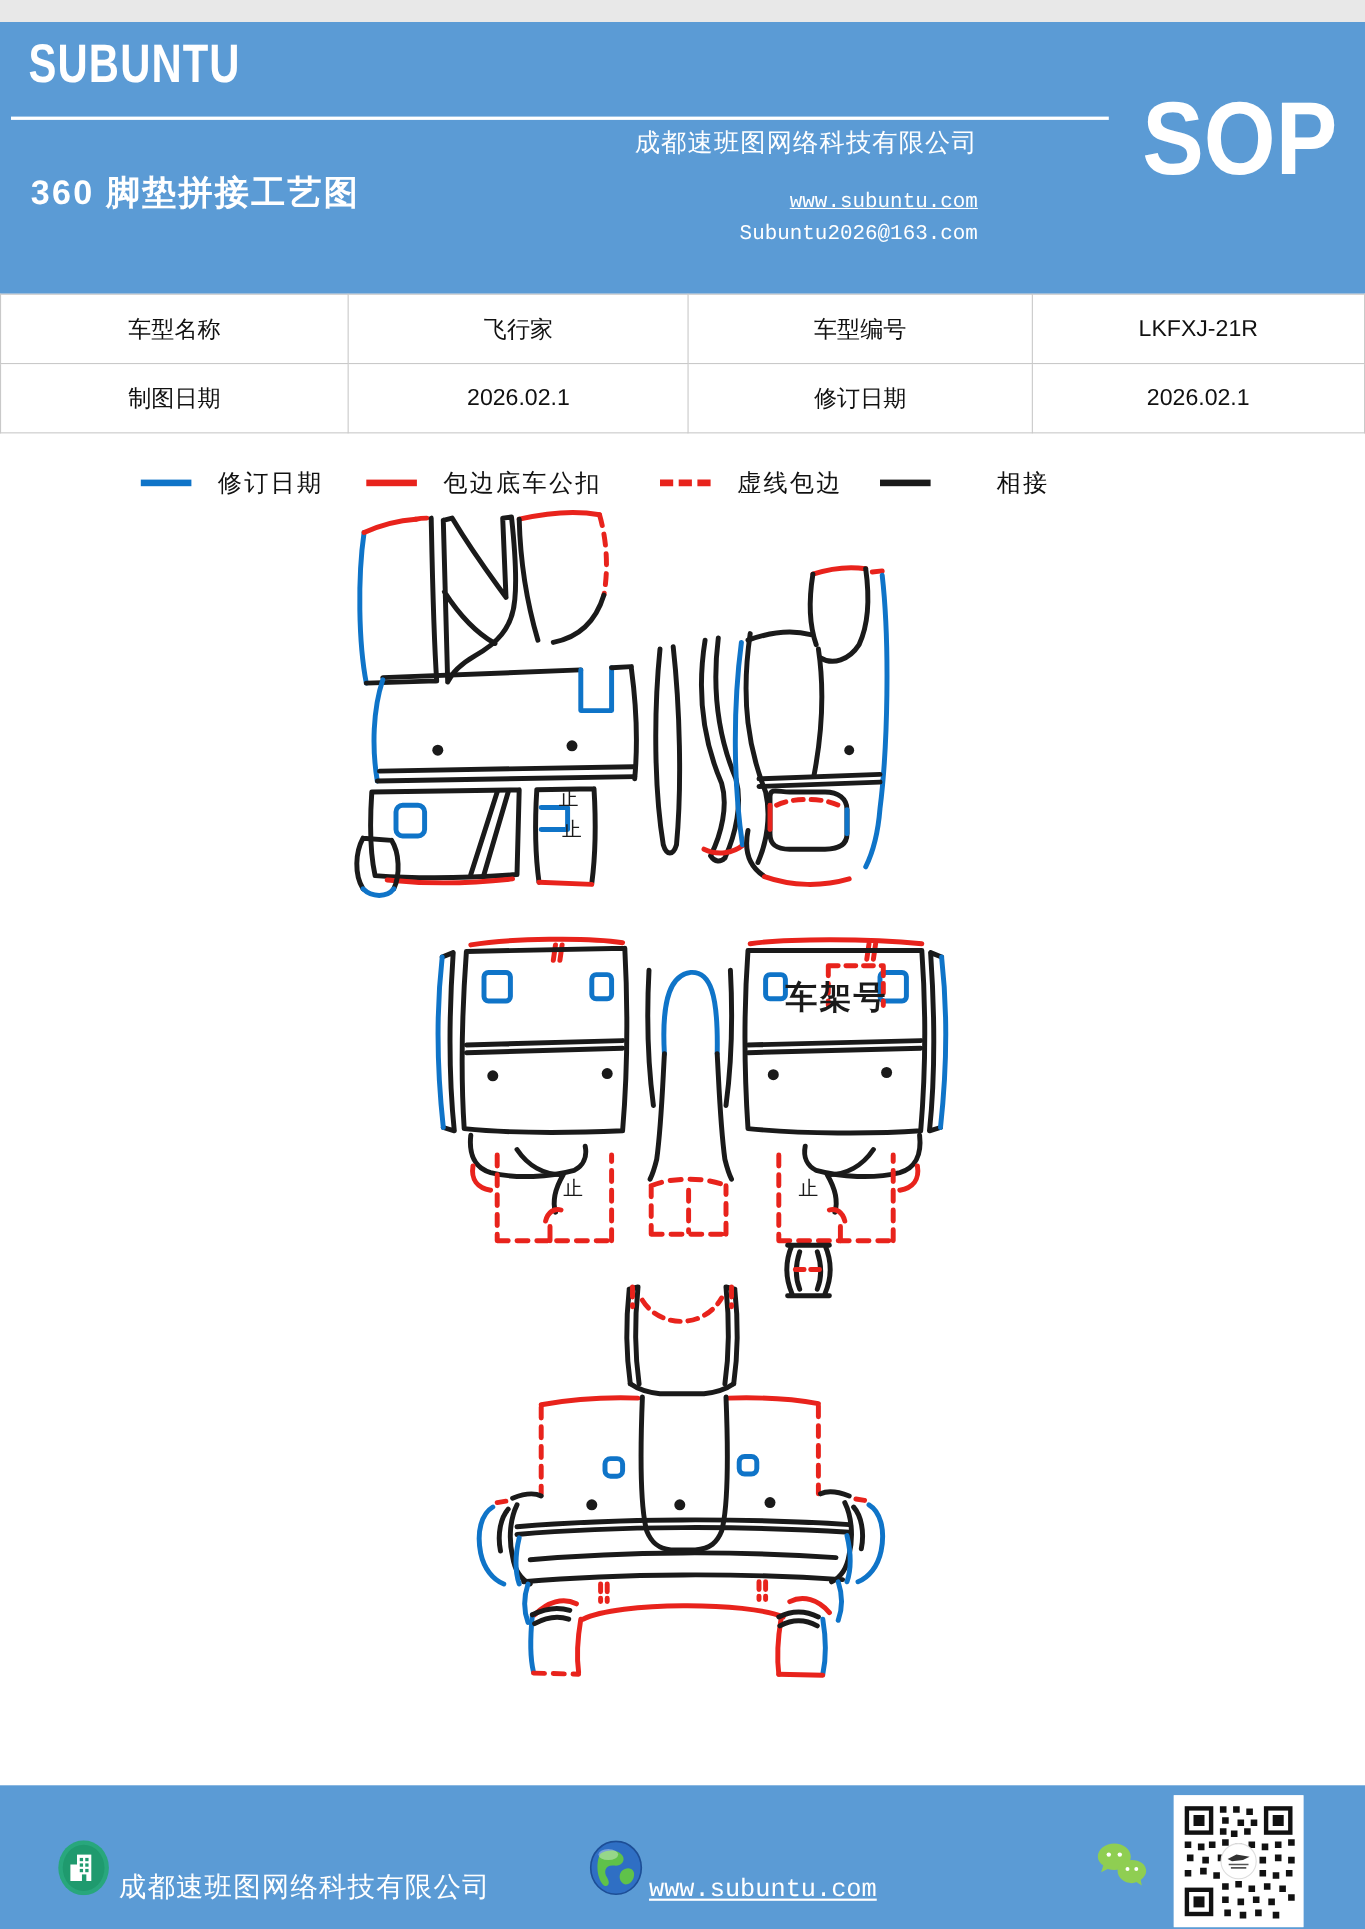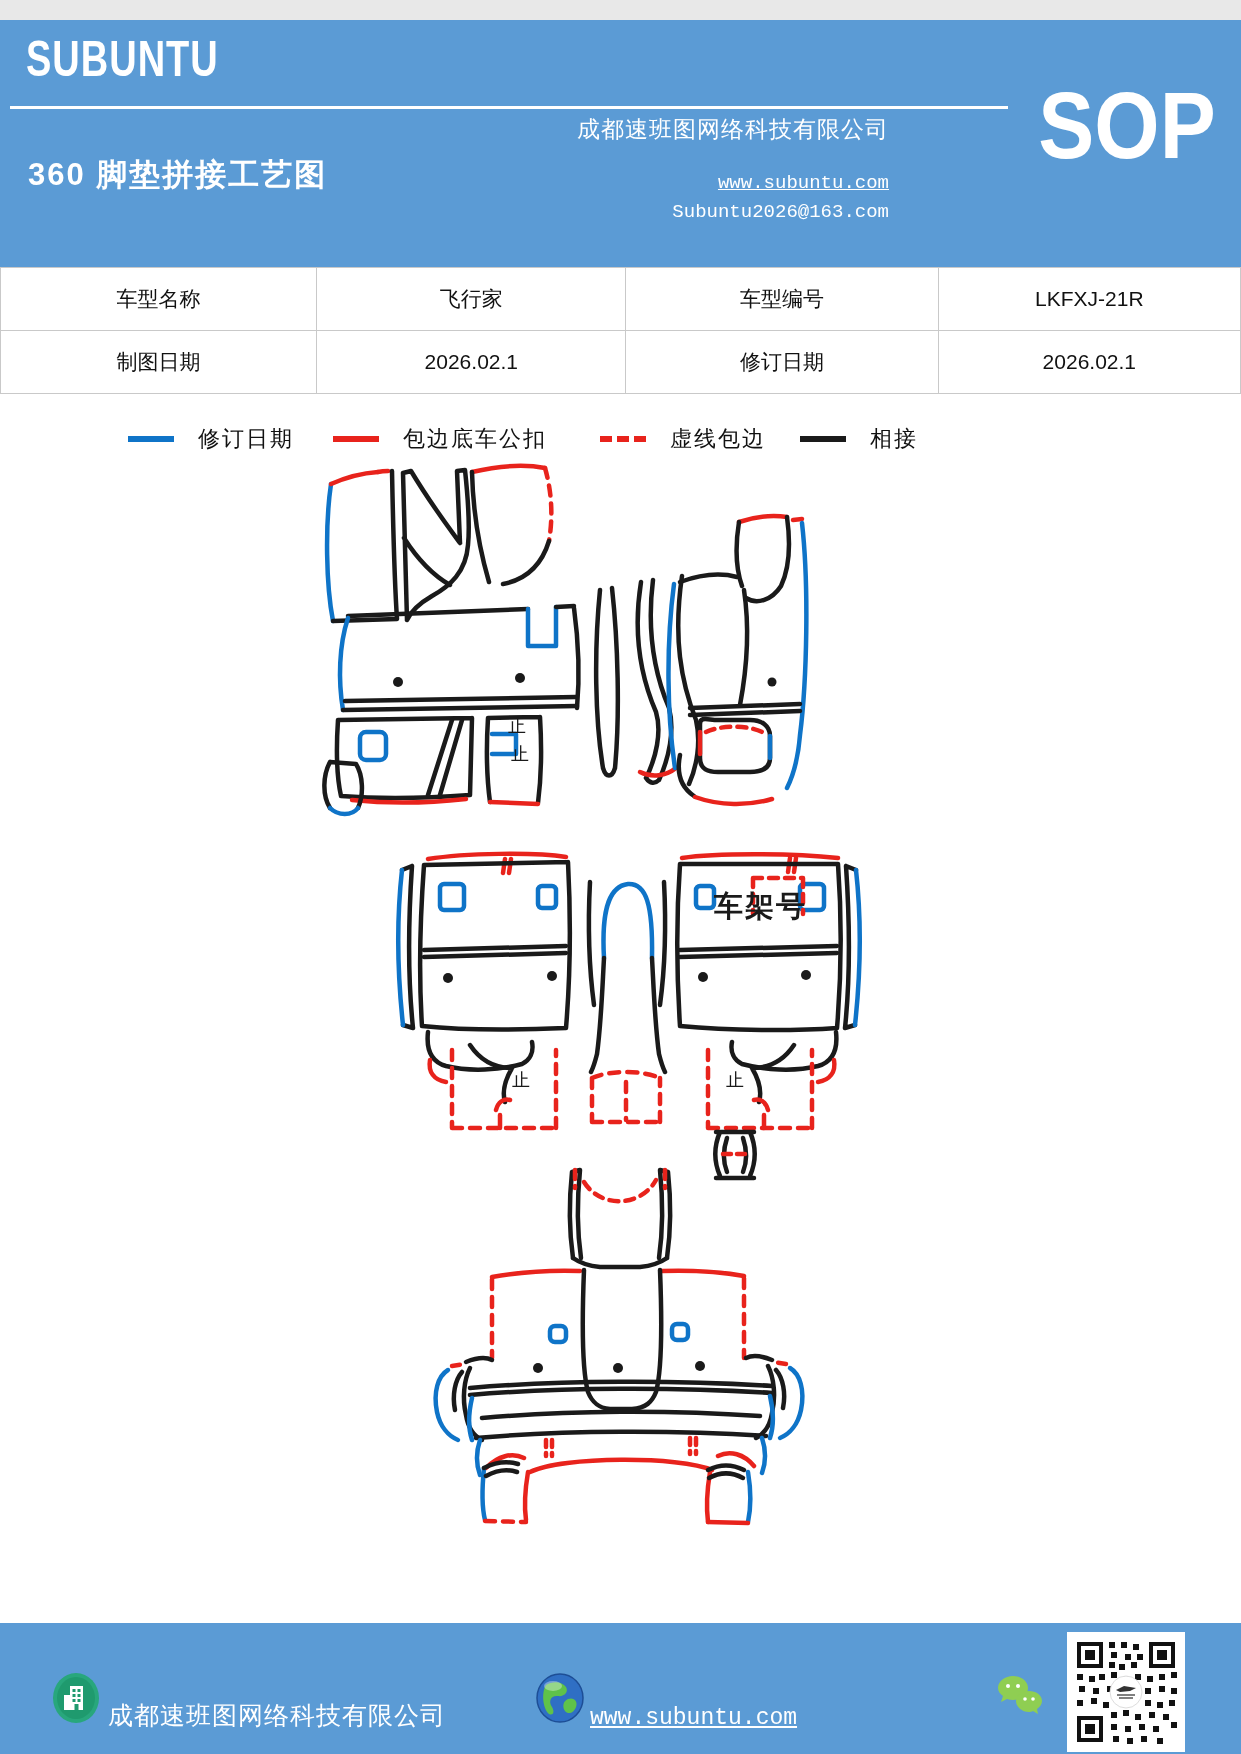--- a/index.html
+++ b/index.html
@@ -79,21 +79,21 @@
       <div class="leg-label">修订日期</div>
     </div>
     <div class="leg-item" style="left:333px;">
       <div class="sw" style="background-color: rgb(232, 35, 28); border-color: rgb(232, 35, 28);"></div>
       <div class="leg-label">包边底车公扣</div>
     </div>
     <div class="leg-item" style="left:600px;">
       <div class="sw-dash"></div>
       <div class="leg-label">虚线包边</div>
     </div>
-    <div class="leg-item" style="left:800px;">
+    <div class="leg-item" style="left:800px;gap:36px;">
       <div class="sw" style="background-color: rgb(26, 26, 26); border-color: rgb(26, 26, 26);"></div>
       <div class="leg-label">相接</div>
     </div>
   </div>
 
   <svg class="diagram" viewBox="0 0 1241 1754" fill="none" stroke-linecap="round" stroke-linejoin="round">
 
     <g stroke-width="4.5">
 
       <path d="M333,601 C326,565 325,505 331,464" stroke="#0f74c8"></path>

